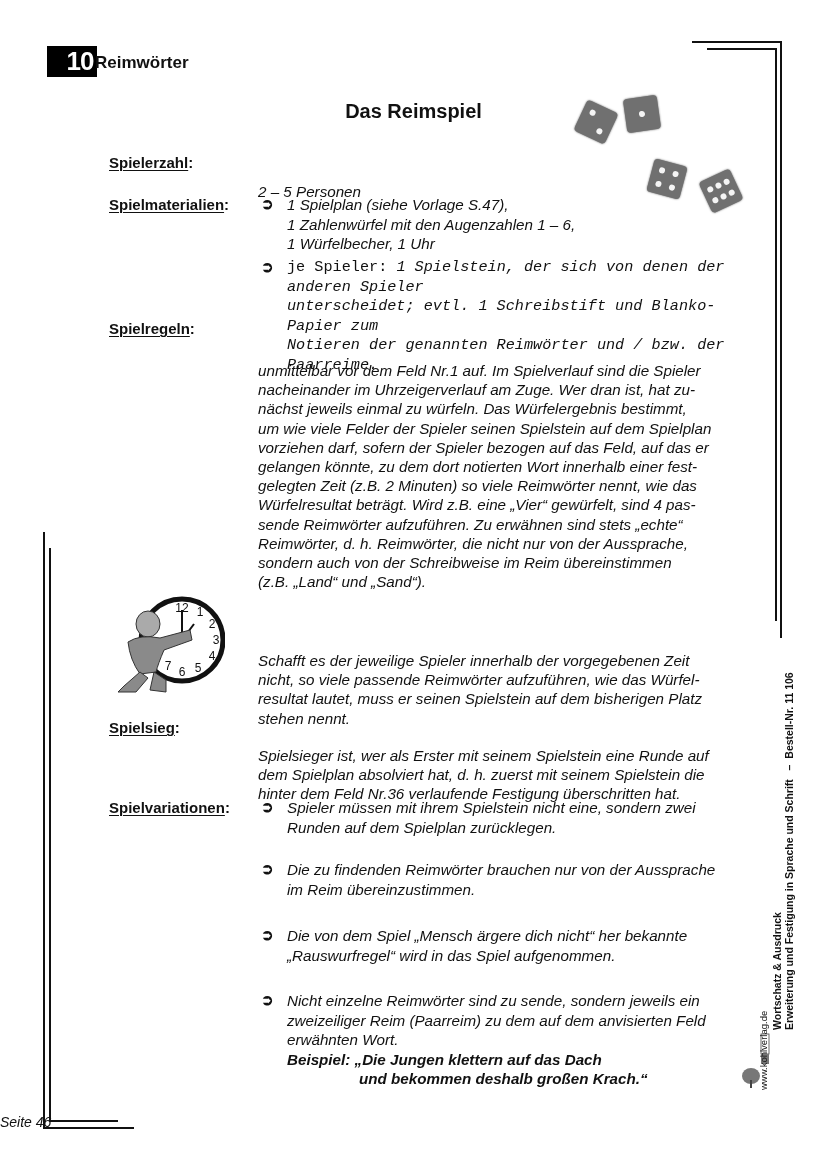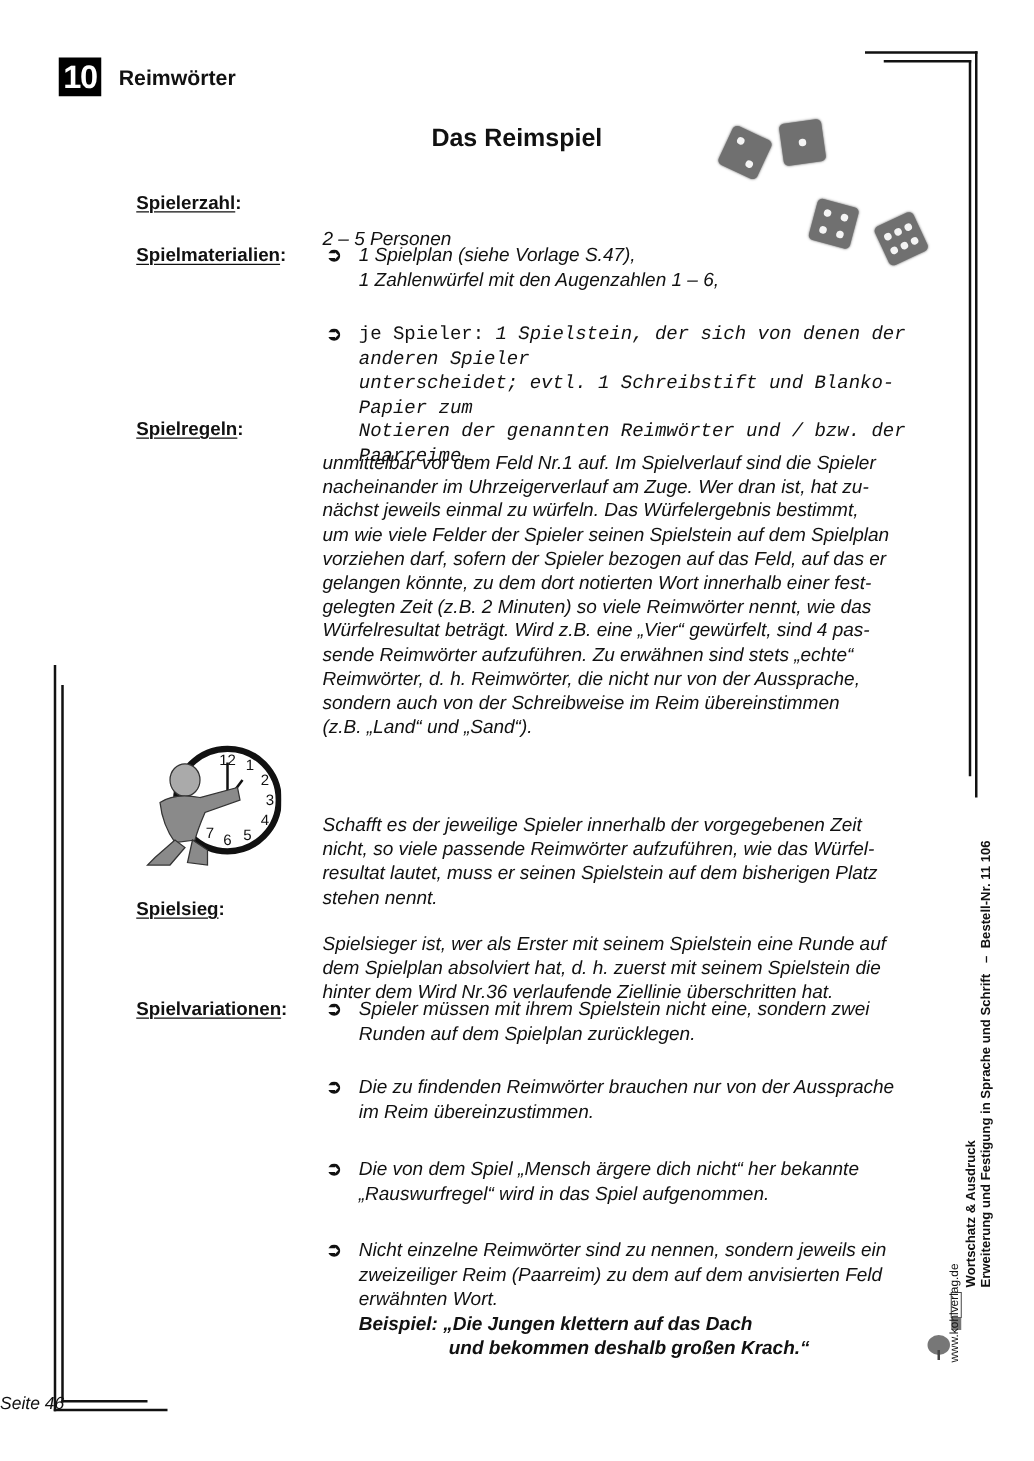--- a/index.html
+++ b/index.html
@@ -2,21 +2,21 @@
 <html><head>
 <meta charset="utf-8">
 <style>
   html, body { margin:0; padding:0; background:#ffffff; }
   body { width:827px; height:1169px; position:relative; overflow:hidden;
          font-family:"Liberation Sans", sans-serif; color:#111; }
   .abs { position:absolute; }
   .line { position:absolute; background:#111; }
 
   .chapter-num { left:47px; top:46px; width:34px; height:31px; background:#000; color:#fff;
-                 font-weight:bold; font-size:26px; line-height:31px; text-align:center; letter-spacing:-1px; }
+                 font-weight:bold; font-size:26px; line-height:31px; text-align:center; letter-spacing:-1px;padding-left:16px; }
   .chapter-title { left:95px; top:53px; font-weight:bold; font-size:17px; }
   .page-title { left:0; width:827px; top:100px; text-align:center; font-weight:bold; font-size:20px; }
 
   .label { position:absolute; left:109px; font-weight:bold; font-size:15px; }
   .label u { text-decoration:underline; text-underline-offset:2px; text-decoration-thickness:1px; }
   .body { position:absolute; left:258px; width:480px; font-style:italic; font-size:15.2px; line-height:19.2px;margin-top:28px; }
   .bullet { position:absolute; left:261px; font-size:15px; font-style:normal; font-weight:bold; }
   .btext { position:absolute; left:287px; width:455px; font-style:italic; font-size:15.2px; line-height:19.5px; }
   .up { font-style:normal; }
   .bold { font-weight:bold; }
@@ -77,29 +77,30 @@
 </div>
 
 <div class="label" style="top:154px;"><u>Spielerzahl</u><span>:</span></div>
 <div class="body" style="top:154px;">2 – 5 Personen</div>
 
 <div class="label" style="top:196px;"><u>Spielmaterialien</u><span>:</span></div>
 <div class="bullet" style="top:195px;">➲</div>
 <div class="btext" style="top:195px;line-height:19.7px;">
   <div>1 Spielplan (siehe Vorlage S.47),</div>
   <div>1 Zahlenwürfel mit den Augenzahlen 1 – 6,</div>
+  <div>1 Würfelbecher, 1 Uhr</div>
 </div>
 <div class="bullet" style="top:258px;">➲</div>
 <div class="btext" style="top:258px;font-family:Liberation Mono, monospace;">
   <div><span class="up">je Spieler: </span><span>1 Spielstein, der sich von denen der anderen Spieler</span></div>
   <div>unterscheidet; evtl. 1 Schreibstift und Blanko-Papier zum</div>
   <div>Notieren der genannten Reimwörter und / bzw. der Paarreime.</div>
 </div>
 
-<div class="label" style="top:335px;"><u>Spielregeln</u><span>:</span></div>
+<div class="label" style="top:320px;"><u>Spielregeln</u><span>:</span></div>
 <div class="body" style="top:333px;">
   <div>unmittelbar vor dem Feld Nr.1 auf. Im Spielverlauf sind die Spieler</div>
   <div>nacheinander im Uhrzeigerverlauf am Zuge. Wer dran ist, hat zu-</div>
   <div>nächst jeweils einmal zu würfeln. Das Würfelergebnis bestimmt,</div>
   <div>um wie viele Felder der Spieler seinen Spielstein auf dem Spielplan</div>
   <div>vorziehen darf, sofern der Spieler bezogen auf das Feld, auf das er</div>
   <div>gelangen könnte, zu dem dort notierten Wort innerhalb einer fest-</div>
   <div>gelegten Zeit (z.B. 2 Minuten) so viele Reimwörter nennt, wie das</div>
   <div>Würfelresultat beträgt. Wird z.B. eine „Vier“ gewürfelt, sind 4 pas-</div>
   <div>sende Reimwörter aufzuführen. Zu erwähnen sind stets „echte“</div>
@@ -133,21 +134,21 @@
   <div>Schafft es der jeweilige Spieler innerhalb der vorgegebenen Zeit</div>
   <div>nicht, so viele passende Reimwörter aufzuführen, wie das Würfel-</div>
   <div>resultat lautet, muss er seinen Spielstein auf dem bisherigen Platz</div>
   <div>stehen nennt.</div>
 </div>
 
 <div class="label" style="top:719px;"><u>Spielsieg</u><span>:</span></div>
 <div class="body" style="top:718px;">
   <div>Spielsieger ist, wer als Erster mit seinem Spielstein eine Runde auf</div>
   <div>dem Spielplan absolviert hat, d. h. zuerst mit seinem Spielstein die</div>
-  <div>hinter dem Wird Nr.36 verlaufende Ziellinie überschritten hat.</div>
+  <div>hinter dem Feld Nr.36 verlaufende Festigung überschritten hat.</div>
 </div>
 
 <div class="label" style="top:799px;"><u>Spielvariationen</u><span>:</span></div>
 
 <div class="bullet" style="top:798px;">➲</div>
 <div class="btext" style="top:798px;">
   <div>Spieler müssen mit ihrem Spielstein nicht eine, sondern zwei</div>
   <div>Runden auf dem Spielplan zurücklegen.</div>
 </div>
 
@@ -158,21 +159,21 @@
 </div>
 
 <div class="bullet" style="top:926px;">➲</div>
 <div class="btext" style="top:926px;">
   <div>Die von dem Spiel „Mensch ärgere dich nicht“ her bekannte</div>
   <div>„Rauswurfregel“ wird in das Spiel aufgenommen.</div>
 </div>
 
 <div class="bullet" style="top:991px;">➲</div>
 <div class="btext" style="top:991px;">
-  <div>Nicht einzelne Reimwörter sind zu nennen, sondern jeweils ein</div>
+  <div>Nicht einzelne Reimwörter sind zu sende, sondern jeweils ein</div>
   <div>zweizeiliger Reim (Paarreim) zu dem auf dem anvisierten Feld</div>
   <div>erwähnten Wort.</div>
   <div class="bold"><span>Beispiel:</span> <span>„Die Jungen klettern auf das Dach</span></div>
   <div class="bold" style="padding-left:72px;">und bekommen deshalb großen Krach.“</div>
 </div>
 
 <div class="logo">
   <svg width="52" height="60" viewBox="0 0 52 60">
     <ellipse cx="12" cy="46" rx="9" ry="8" fill="#777"></ellipse>
     <rect x="11" y="50" width="2" height="8" fill="#444"></rect>

